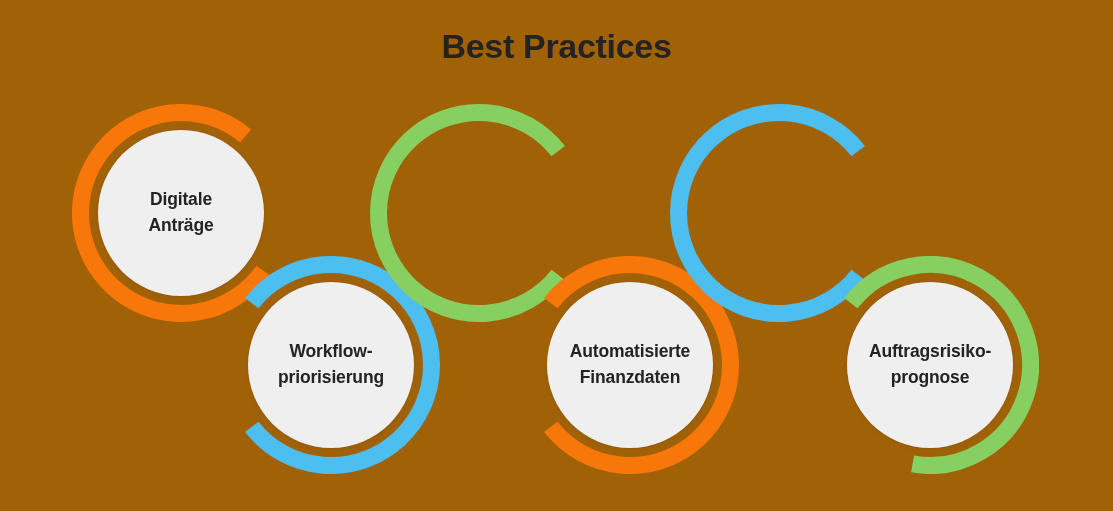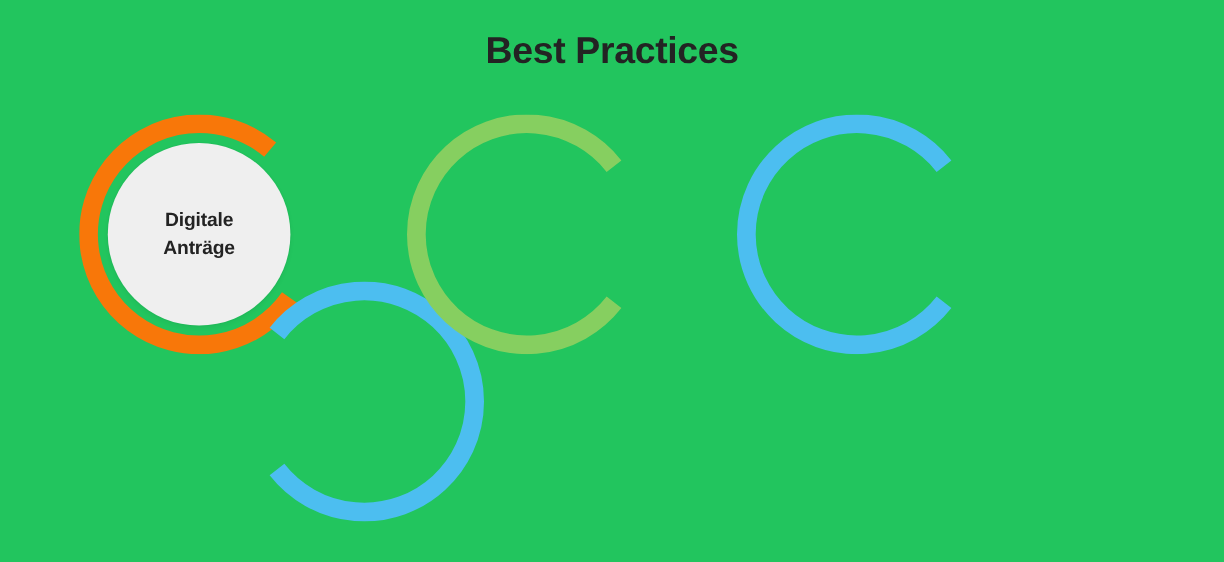--- a/index.html
+++ b/index.html
@@ -12,21 +12,21 @@
     width: 1113px;
     height: 511px;
     overflow: hidden;
     position: relative;
   }
 
   #infographic {
     position: relative;
     width: 1113px;
     height: 511px;
-    background: #22c55e;
+    background: #a16207;
   }
 
   #page-title {
     position: absolute;
     top: 28px;
     left: 0;
     width: 1113px;
     text-align: center;
     font-size: 34px;
     font-weight: bold;
@@ -108,30 +108,52 @@
       <div class="node-disc">
         <span class="node-label">Digitale
 Anträge</span>
       </div>
     </div>
 
     <div class="node n1">
       <svg class="node-ring" viewBox="0 0 218 218">
         <path class="ring-path" fill="none" stroke-width="17" stroke-linecap="butt" d="M 29.805 47.126 A 100.5 100.5 0 1 1 29.805 170.874" stroke="#4CBEF0"></path>
       </svg>
+      <div class="node-disc">
+        <span class="node-label">Workflow-
+priorisierung</span>
+      </div>
     </div>
 
     <div class="node n2">
       <svg class="node-ring" viewBox="0 0 218 218">
         <path class="ring-path" fill="none" stroke-width="17" stroke-linecap="butt" d="M 188.195 170.874 A 100.5 100.5 0 1 1 188.195 47.126" stroke="#86CF60"></path>
       </svg>
     </div>
 
+    <div class="node n3">
+      <svg class="node-ring" viewBox="0 0 218 218">
+        <path class="ring-path" fill="none" stroke-width="17" stroke-linecap="butt" d="M 29.805 47.126 A 100.5 100.5 0 1 1 29.805 170.874" stroke="#F87709"></path>
+      </svg>
+      <div class="node-disc">
+        <span class="node-label">Automatisierte
+Finanzdaten</span>
+      </div>
+    </div>
 
     <div class="node n4">
       <svg class="node-ring" viewBox="0 0 218 218">
         <path class="ring-path" fill="none" stroke-width="17" stroke-linecap="butt" d="M 188.195 170.874 A 100.5 100.5 0 1 1 188.195 47.126" stroke="#4CBEF0"></path>
       </svg>
     </div>
 
+    <div class="node n5">
+      <svg class="node-ring" viewBox="0 0 218 218">
+        <path class="ring-path" fill="none" stroke-width="17" stroke-linecap="butt" d="M 29.805 47.126 A 100.5 100.5 0 1 1 91.548 207.973" stroke="#86CF60"></path>
+      </svg>
+      <div class="node-disc">
+        <span class="node-label">Auftragsrisiko-
+prognose</span>
+      </div>
+    </div>
 
   </div>
 </div>
 
 </body></html>

